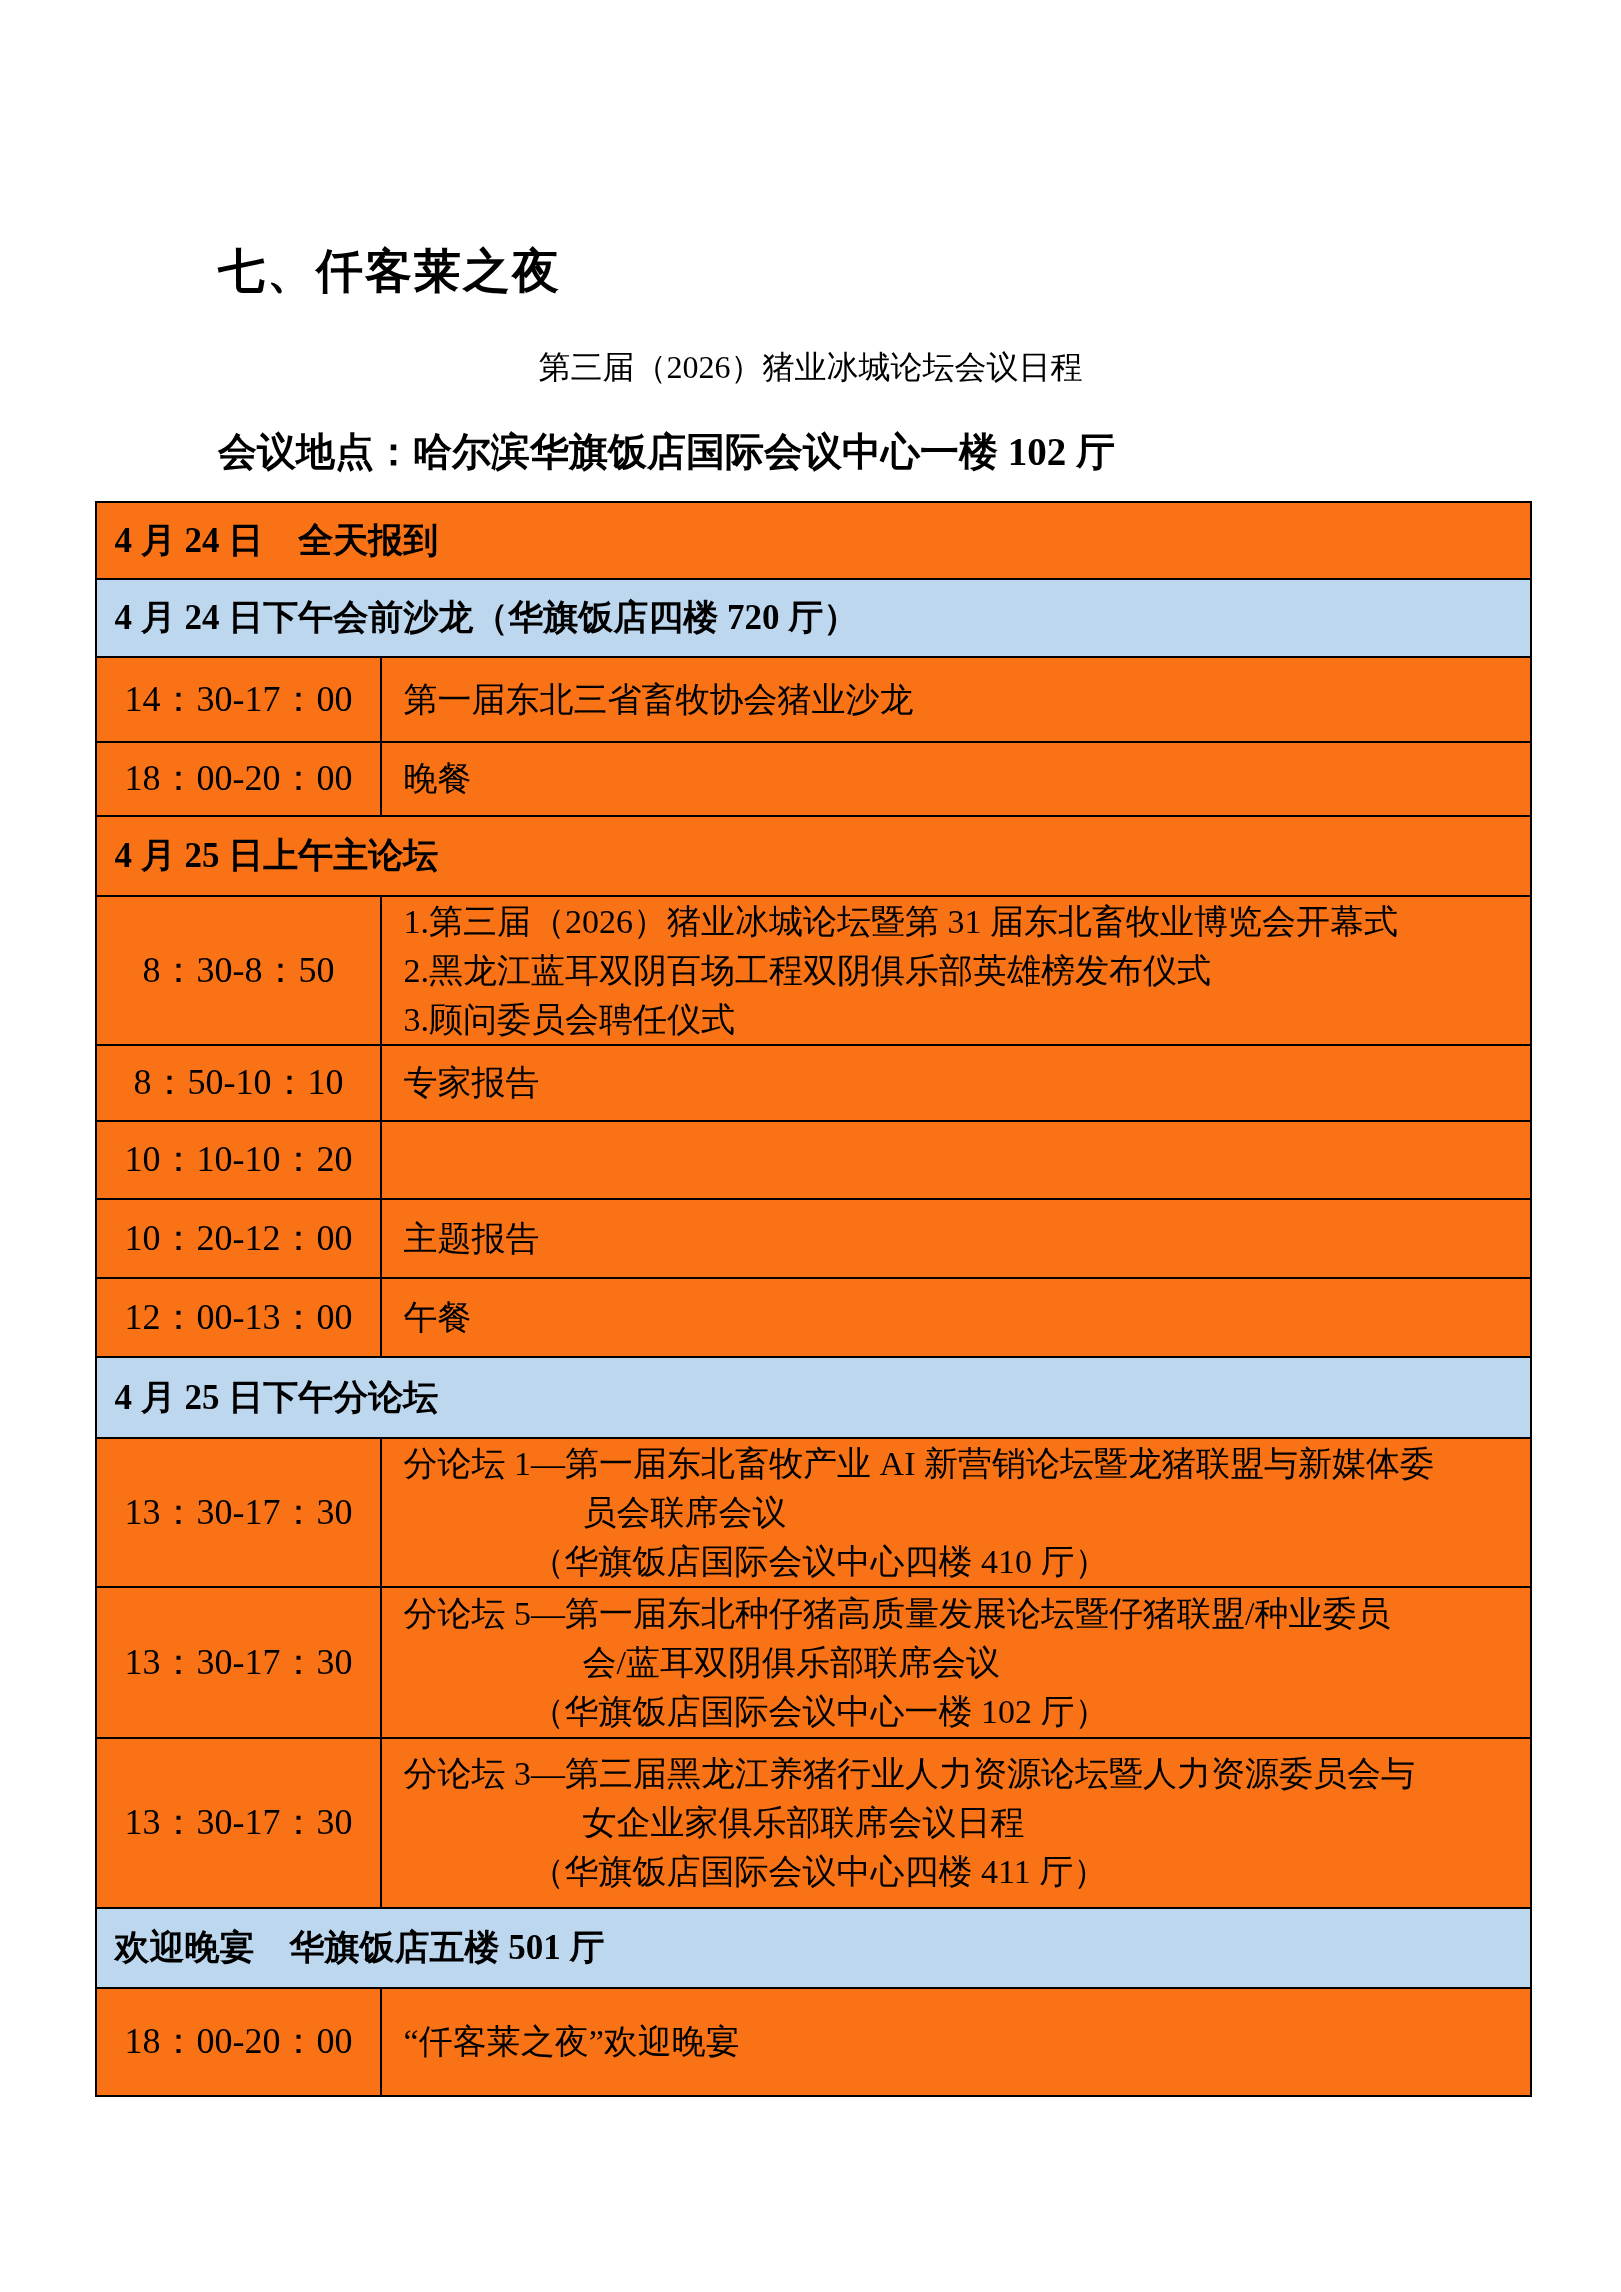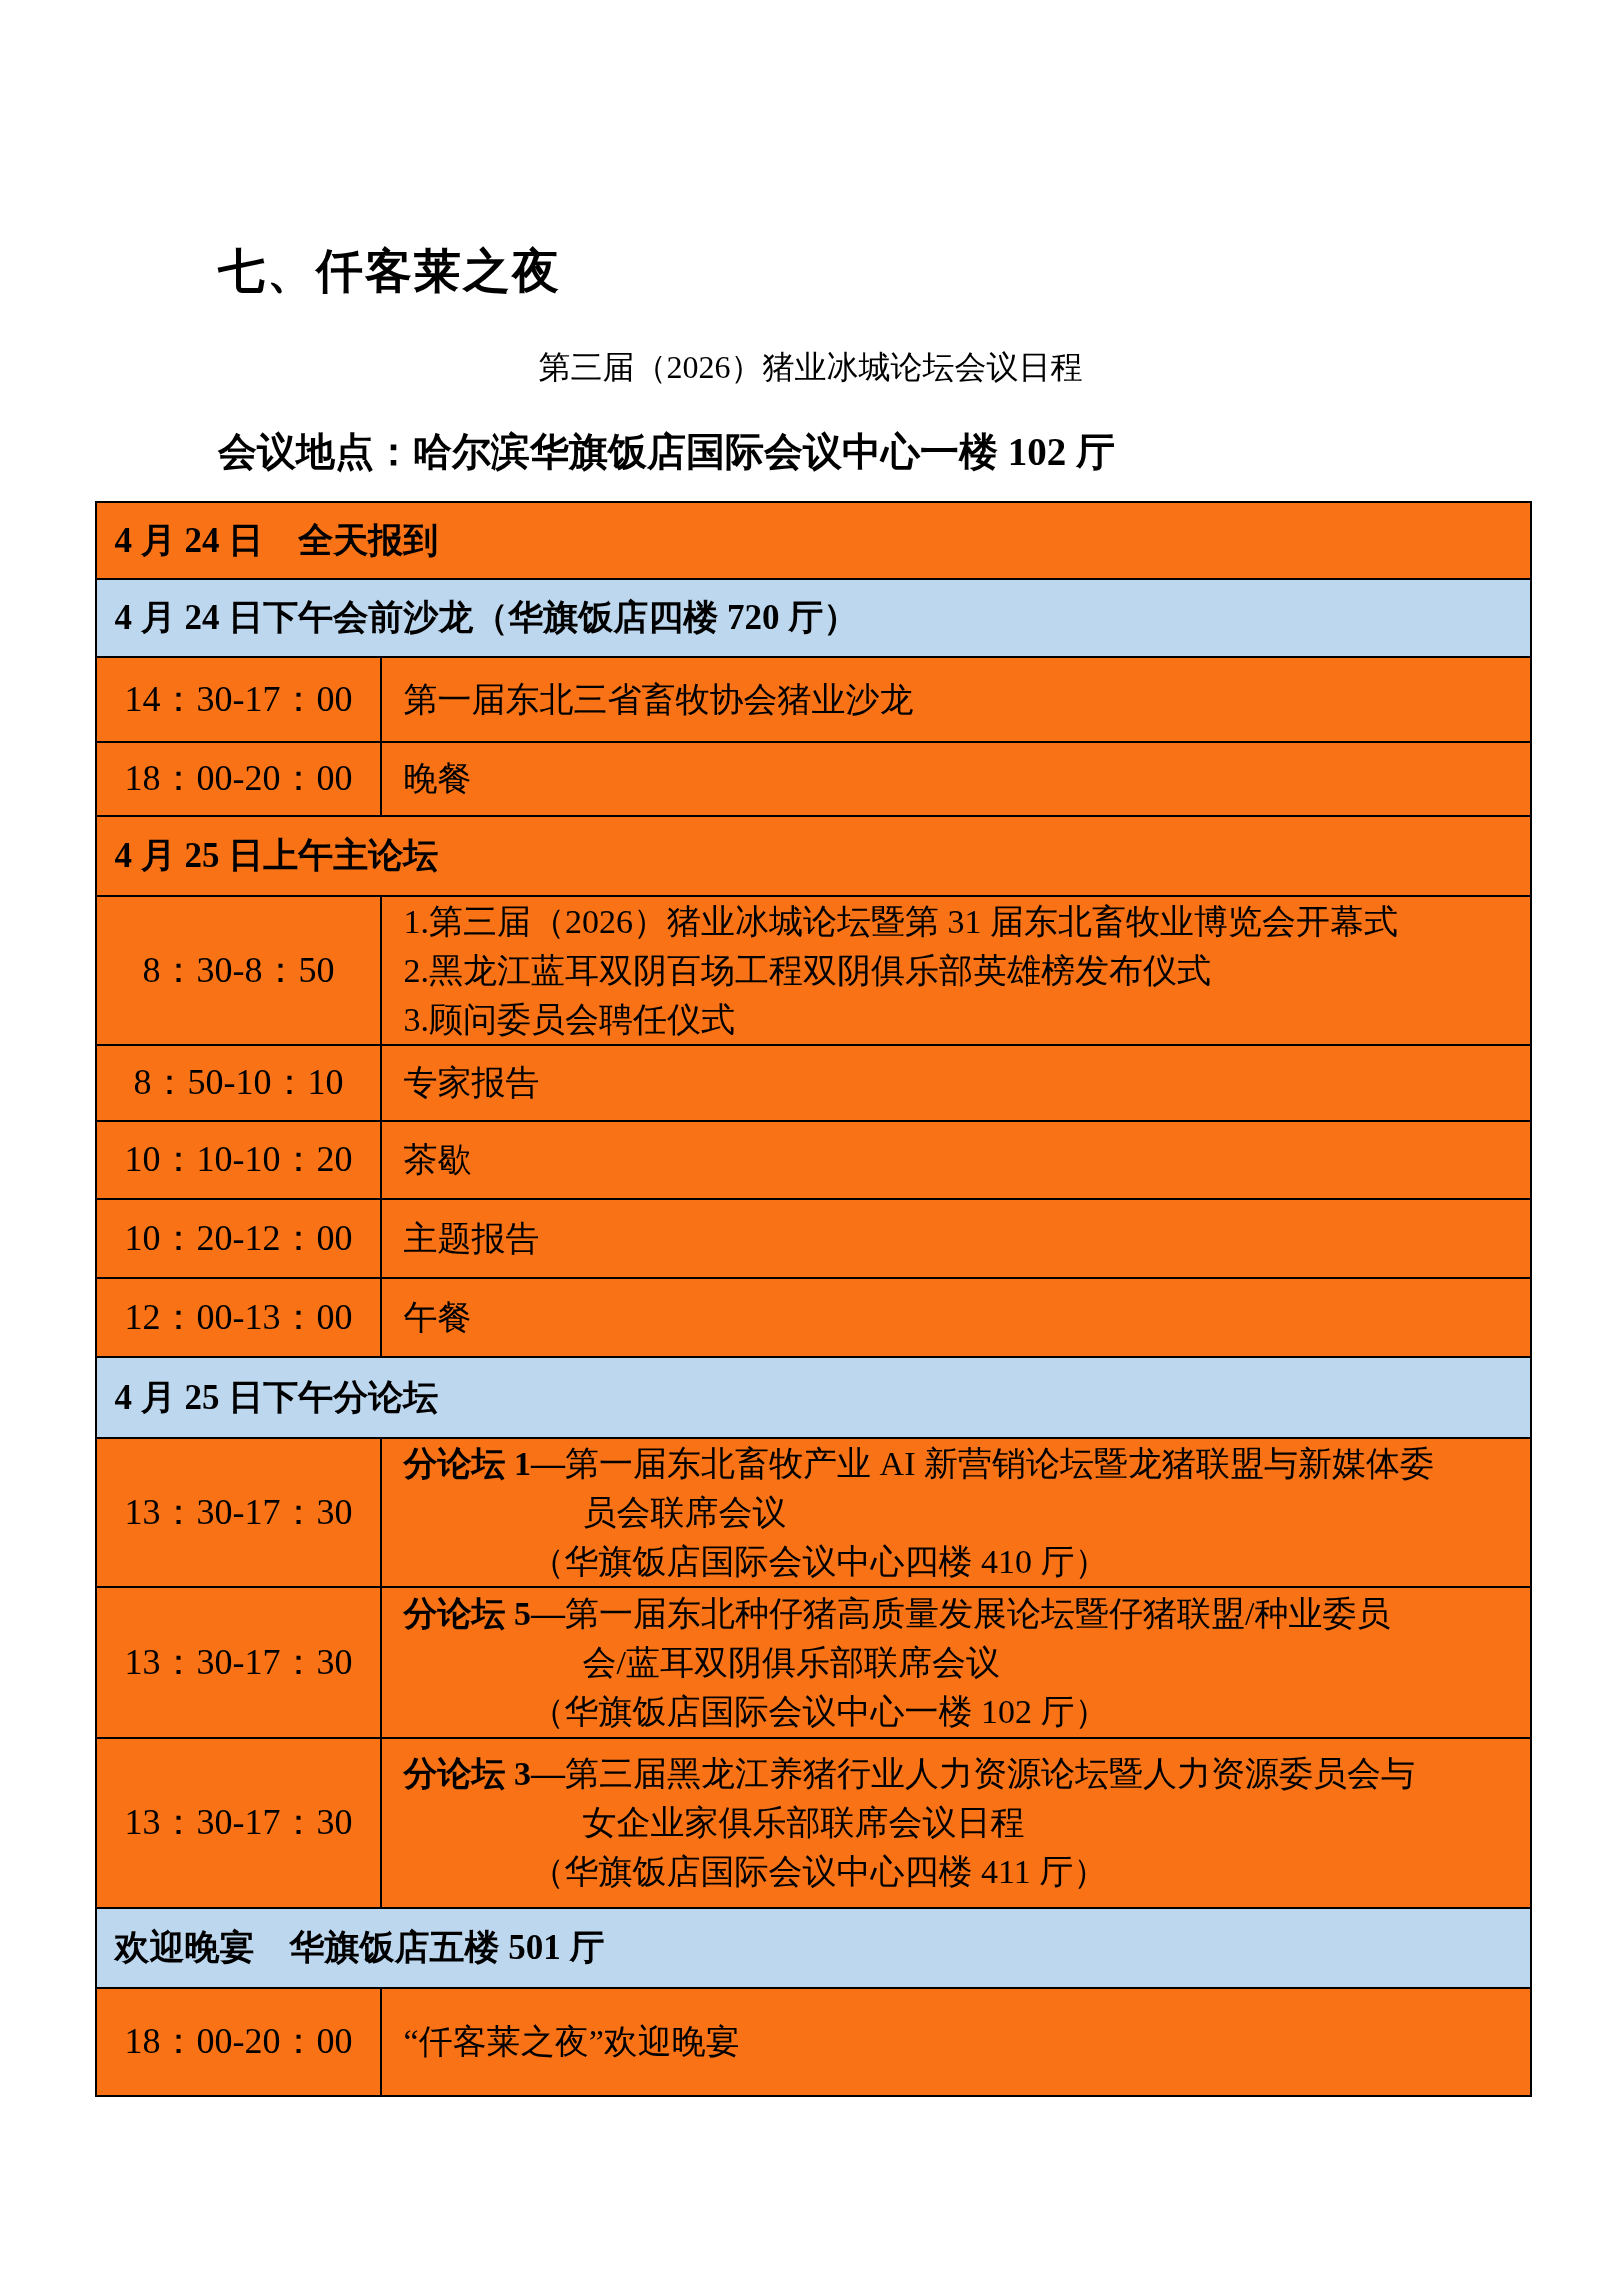--- a/index.html
+++ b/index.html
@@ -78,21 +78,21 @@
     justify-content: center;
     padding-left: 21.6px;
     padding-right: 19px;
     font-size: 34px;
     box-sizing: border-box;
   }
   .line {
     line-height: 49px;
     white-space: nowrap;
   }
-  .line .b { font-weight: 700; }
+  .line .b { font-weight: 400; }
   .ind2 { padding-left: 179px; }
   .ind3 { padding-left: 127px; }
 </style>
 </head>
 <body>
 
 <div class="page">
 
   <div class="heading">七、仟客莱之夜</div>
   <div class="subtitle">第三届（2026）猪业冰城论坛会议日程</div>
@@ -137,23 +137,20 @@
 
     <div class="row" style="min-height:76px">
       <div class="cell-time">8：50-10：10</div>
       <div class="cell-content">
         <div class="line">专家报告</div>
       </div>
     </div>
 
     <div class="row" style="min-height:78px">
       <div class="cell-time">10：10-10：20</div>
-      <div class="cell-content">
-        <div class="line">茶歇</div>
-      </div>
     </div>
 
     <div class="row" style="min-height:79px">
       <div class="cell-time">10：20-12：00</div>
       <div class="cell-content">
         <div class="line">主题报告</div>
       </div>
     </div>
 
     <div class="row" style="min-height:79px">

